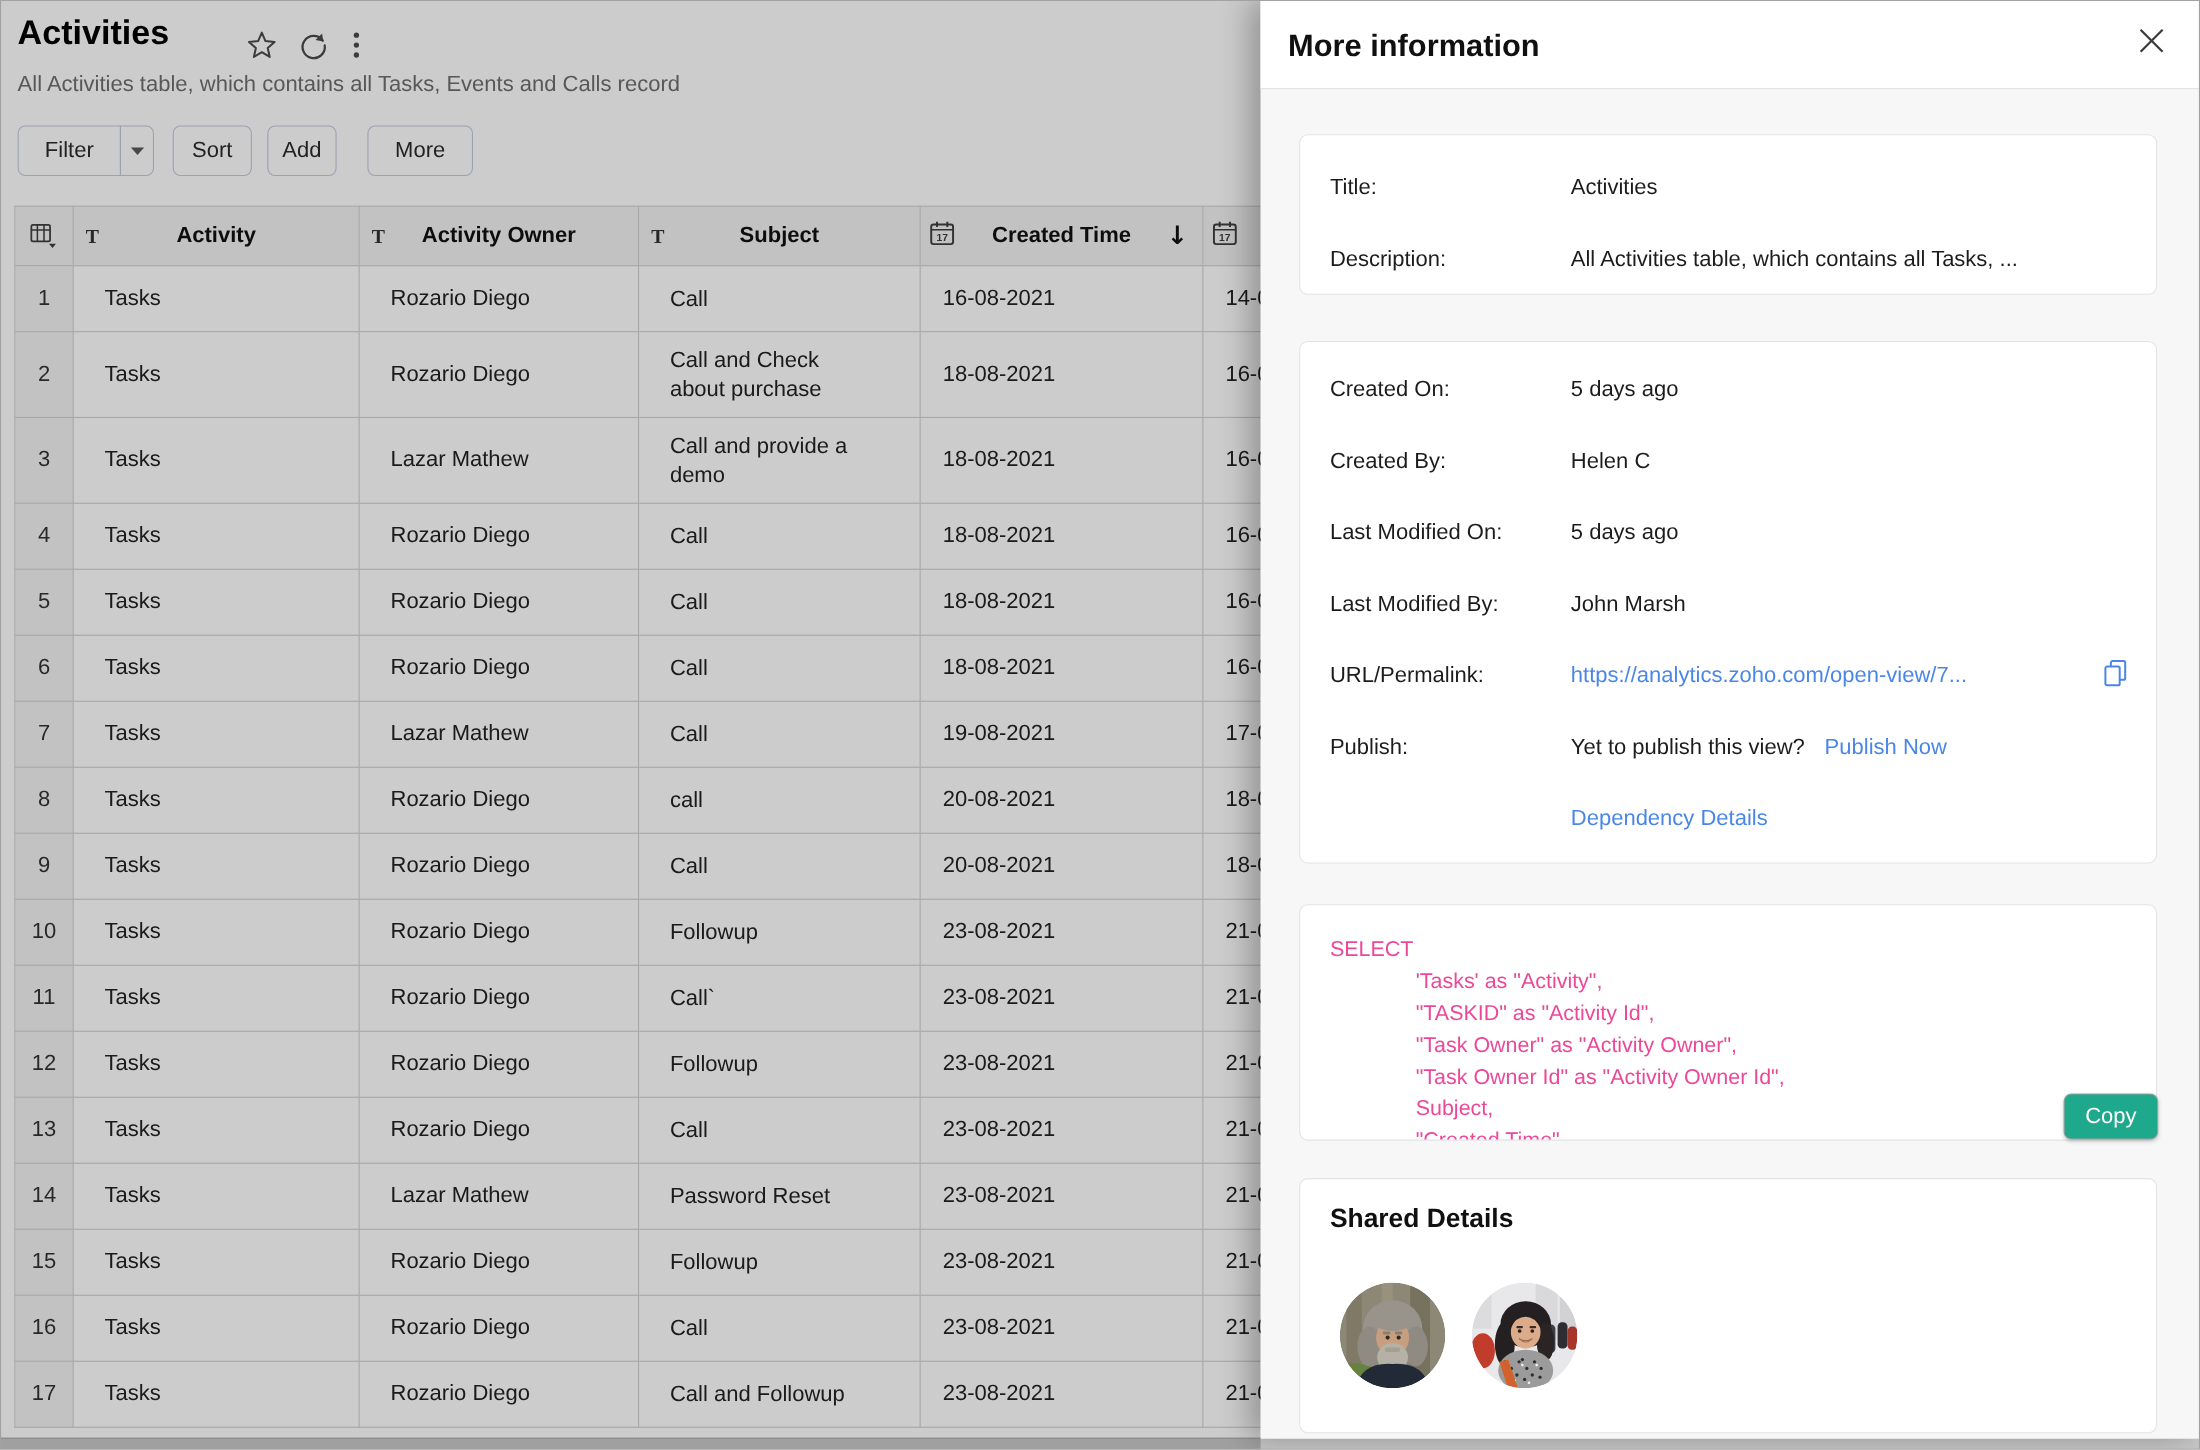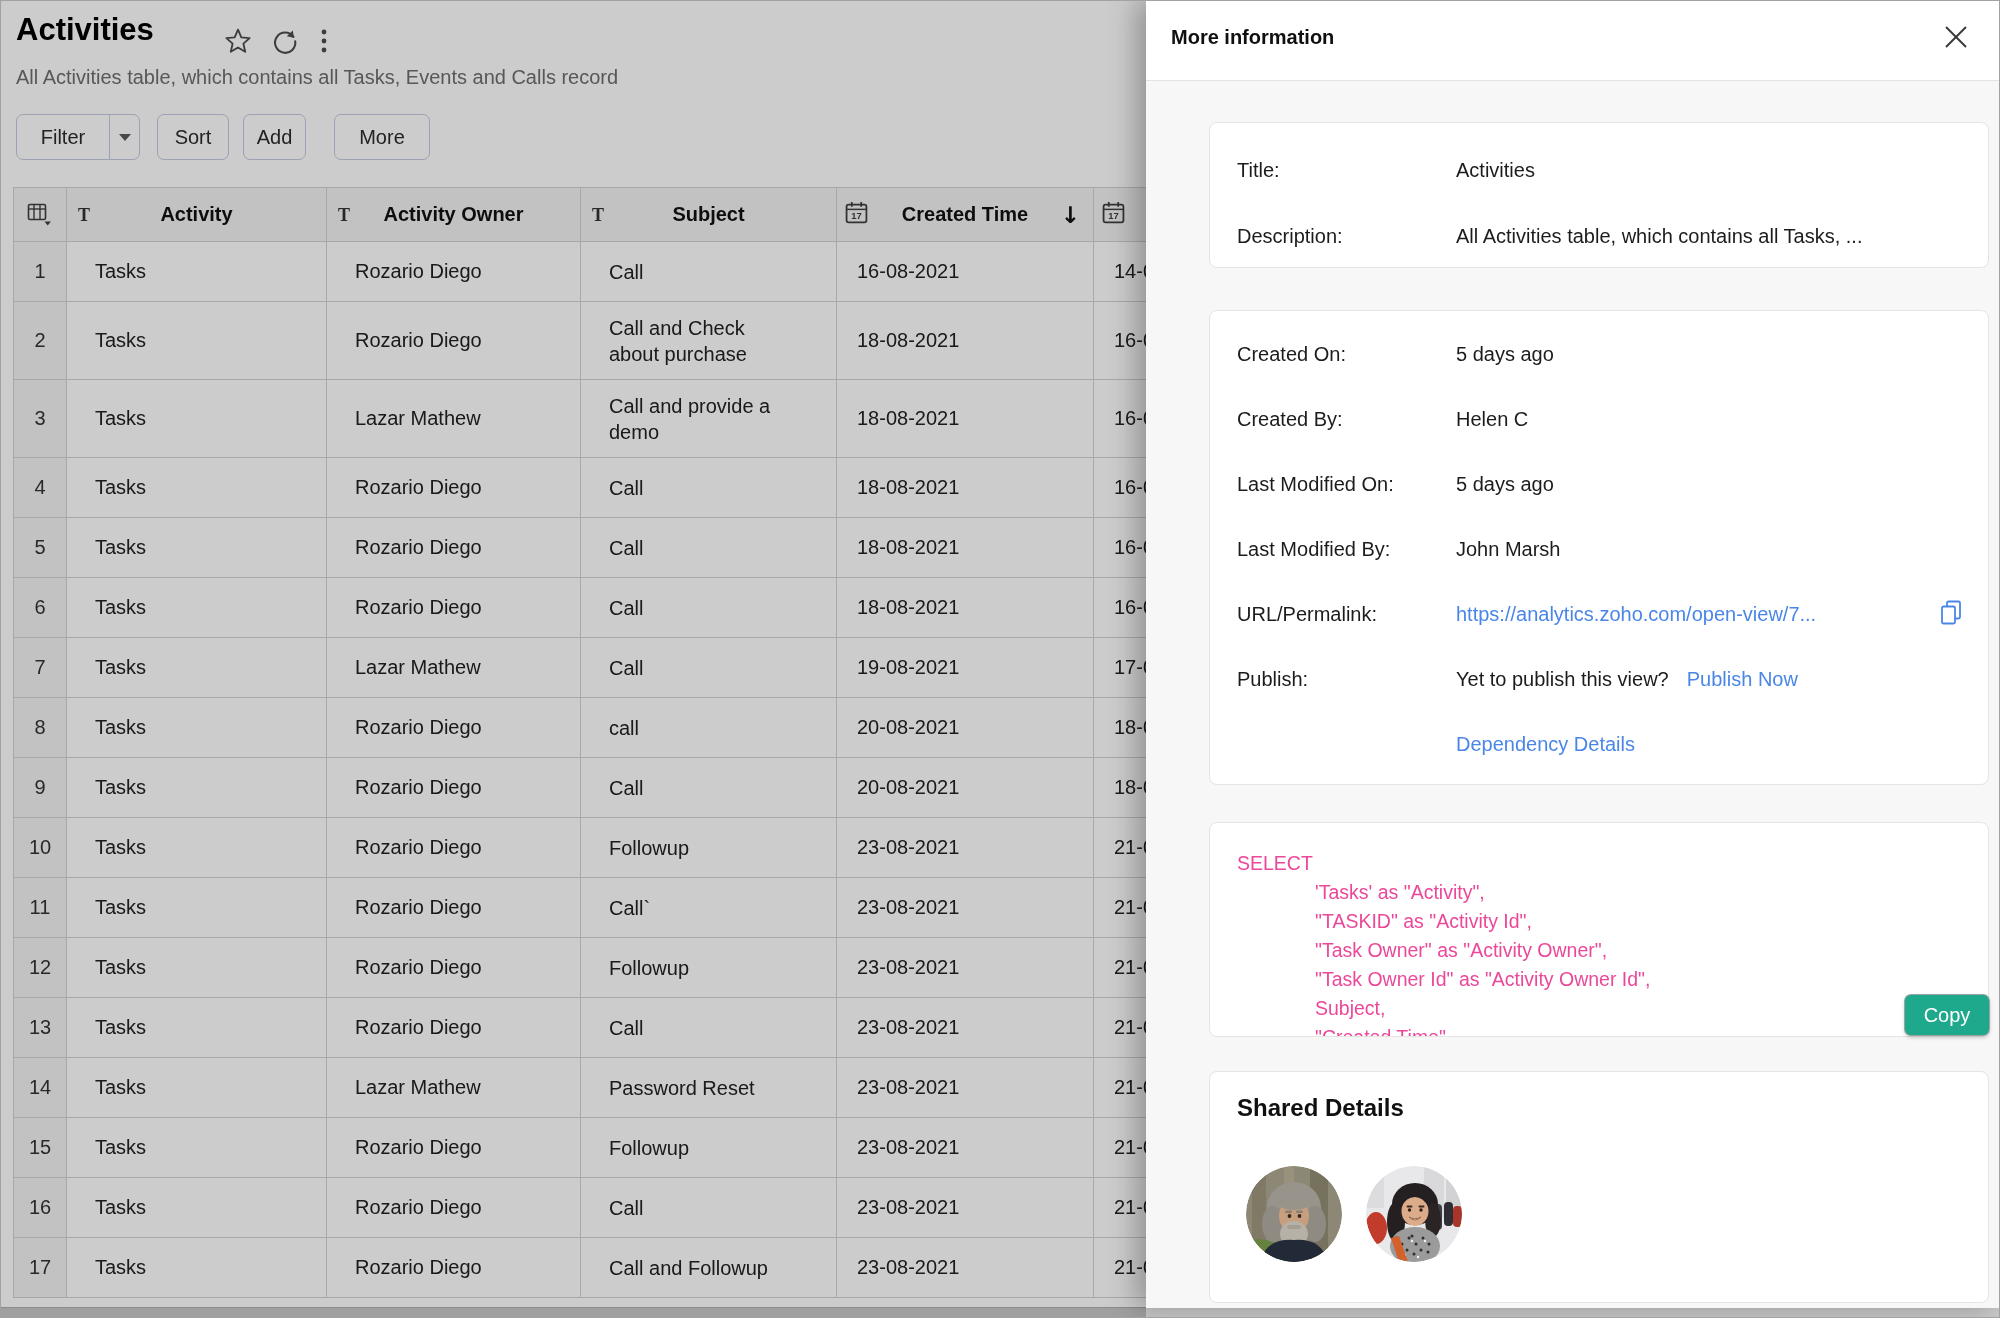--- a/index.html
+++ b/index.html
@@ -49,25 +49,25 @@
 
   .bottom-strip{position:absolute;left:0;bottom:0;width:2000px;height:10px;background:#c9c9c9;
                 border-top:1px solid #adadad;z-index:4;}
 
   .dim{position:absolute;left:0;top:0;width:1146px;height:1318px;background:var(--dim,rgba(0,0,0,.2));z-index:5;}
 
   
   .panel{position:absolute;left:1146px;top:0;width:854px;height:1308px;background:var(--panel-bg,#f7f7f7);
          z-index:10;box-shadow:-10px 0 26px rgba(0,0,0,.28);}
   .panel-head{position:absolute;top:0;left:0;right:0;height:80px;background:#fff;border-bottom:1px solid #e3e3e3;}
-  .panel-title{position:absolute;left:25px;top:26px;font-size:20px;font-weight:bold;color:#101010;}
+  .panel-title{position:absolute;left:25px;top:26px;font-size:28px;font-weight:bold;color:#101010;}
   .close-btn{position:absolute;right:29px;top:22px;width:30px;height:30px;cursor:pointer;}
 
   .card{position:absolute;left:35px;width:780px;box-sizing:border-box;background:#fff;
-        border:1px solid var(--card-border,#e4e4e4);border-radius:8px;margin-left:28px;}
+        border:1px solid var(--card-border,#e4e4e4);border-radius:8px;}
   .card-overview{top:122px;height:146px;padding-top:14px;}
   .card-meta{top:310px;height:475px;padding-top:11px;}
   .card-sql{top:822px;height:215px;}
   .card-shared{top:1071px;height:232px;}
 
   .krow{display:flex;align-items:center;height:66px;padding-left:27px;font-size:20px;color:#1c1c1c;}
   .card-meta .krow{height:65px;position:relative;}
   .klabel{width:219px;flex:0 0 219px;}
   .kvalue{flex:1;}
   .link{color:var(--link,#4a86e8);cursor:pointer;text-decoration:none;}

